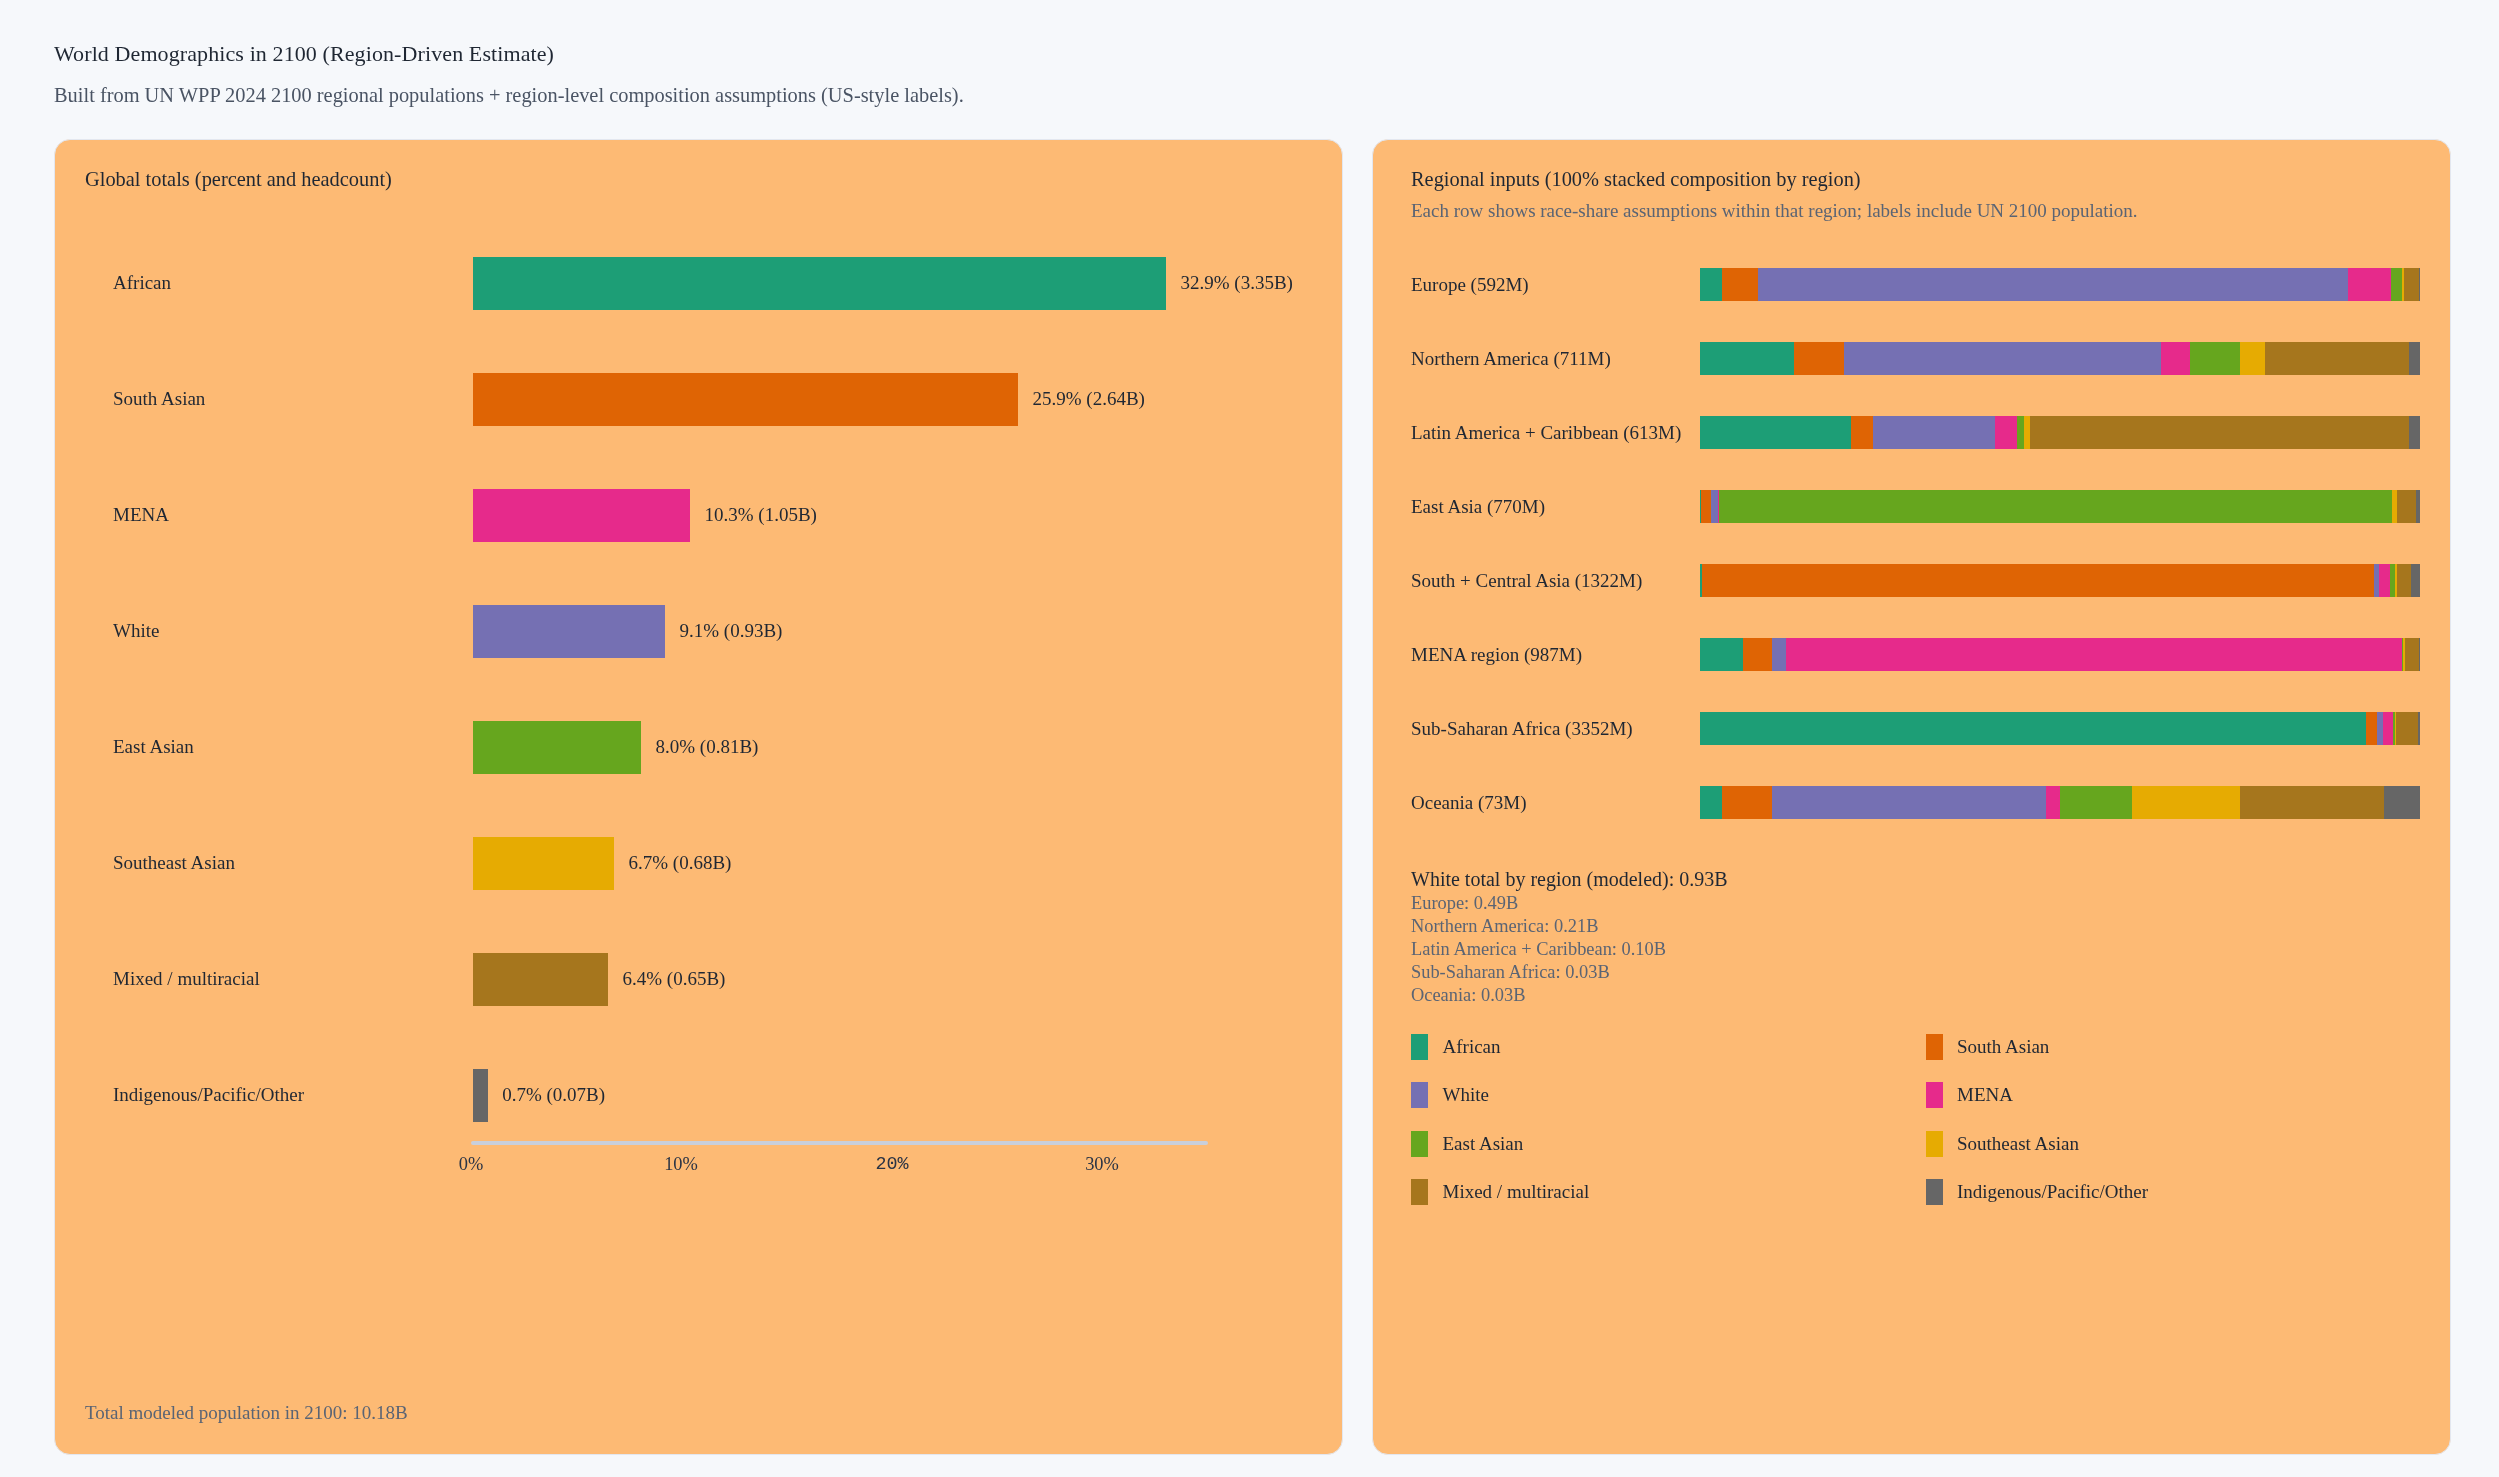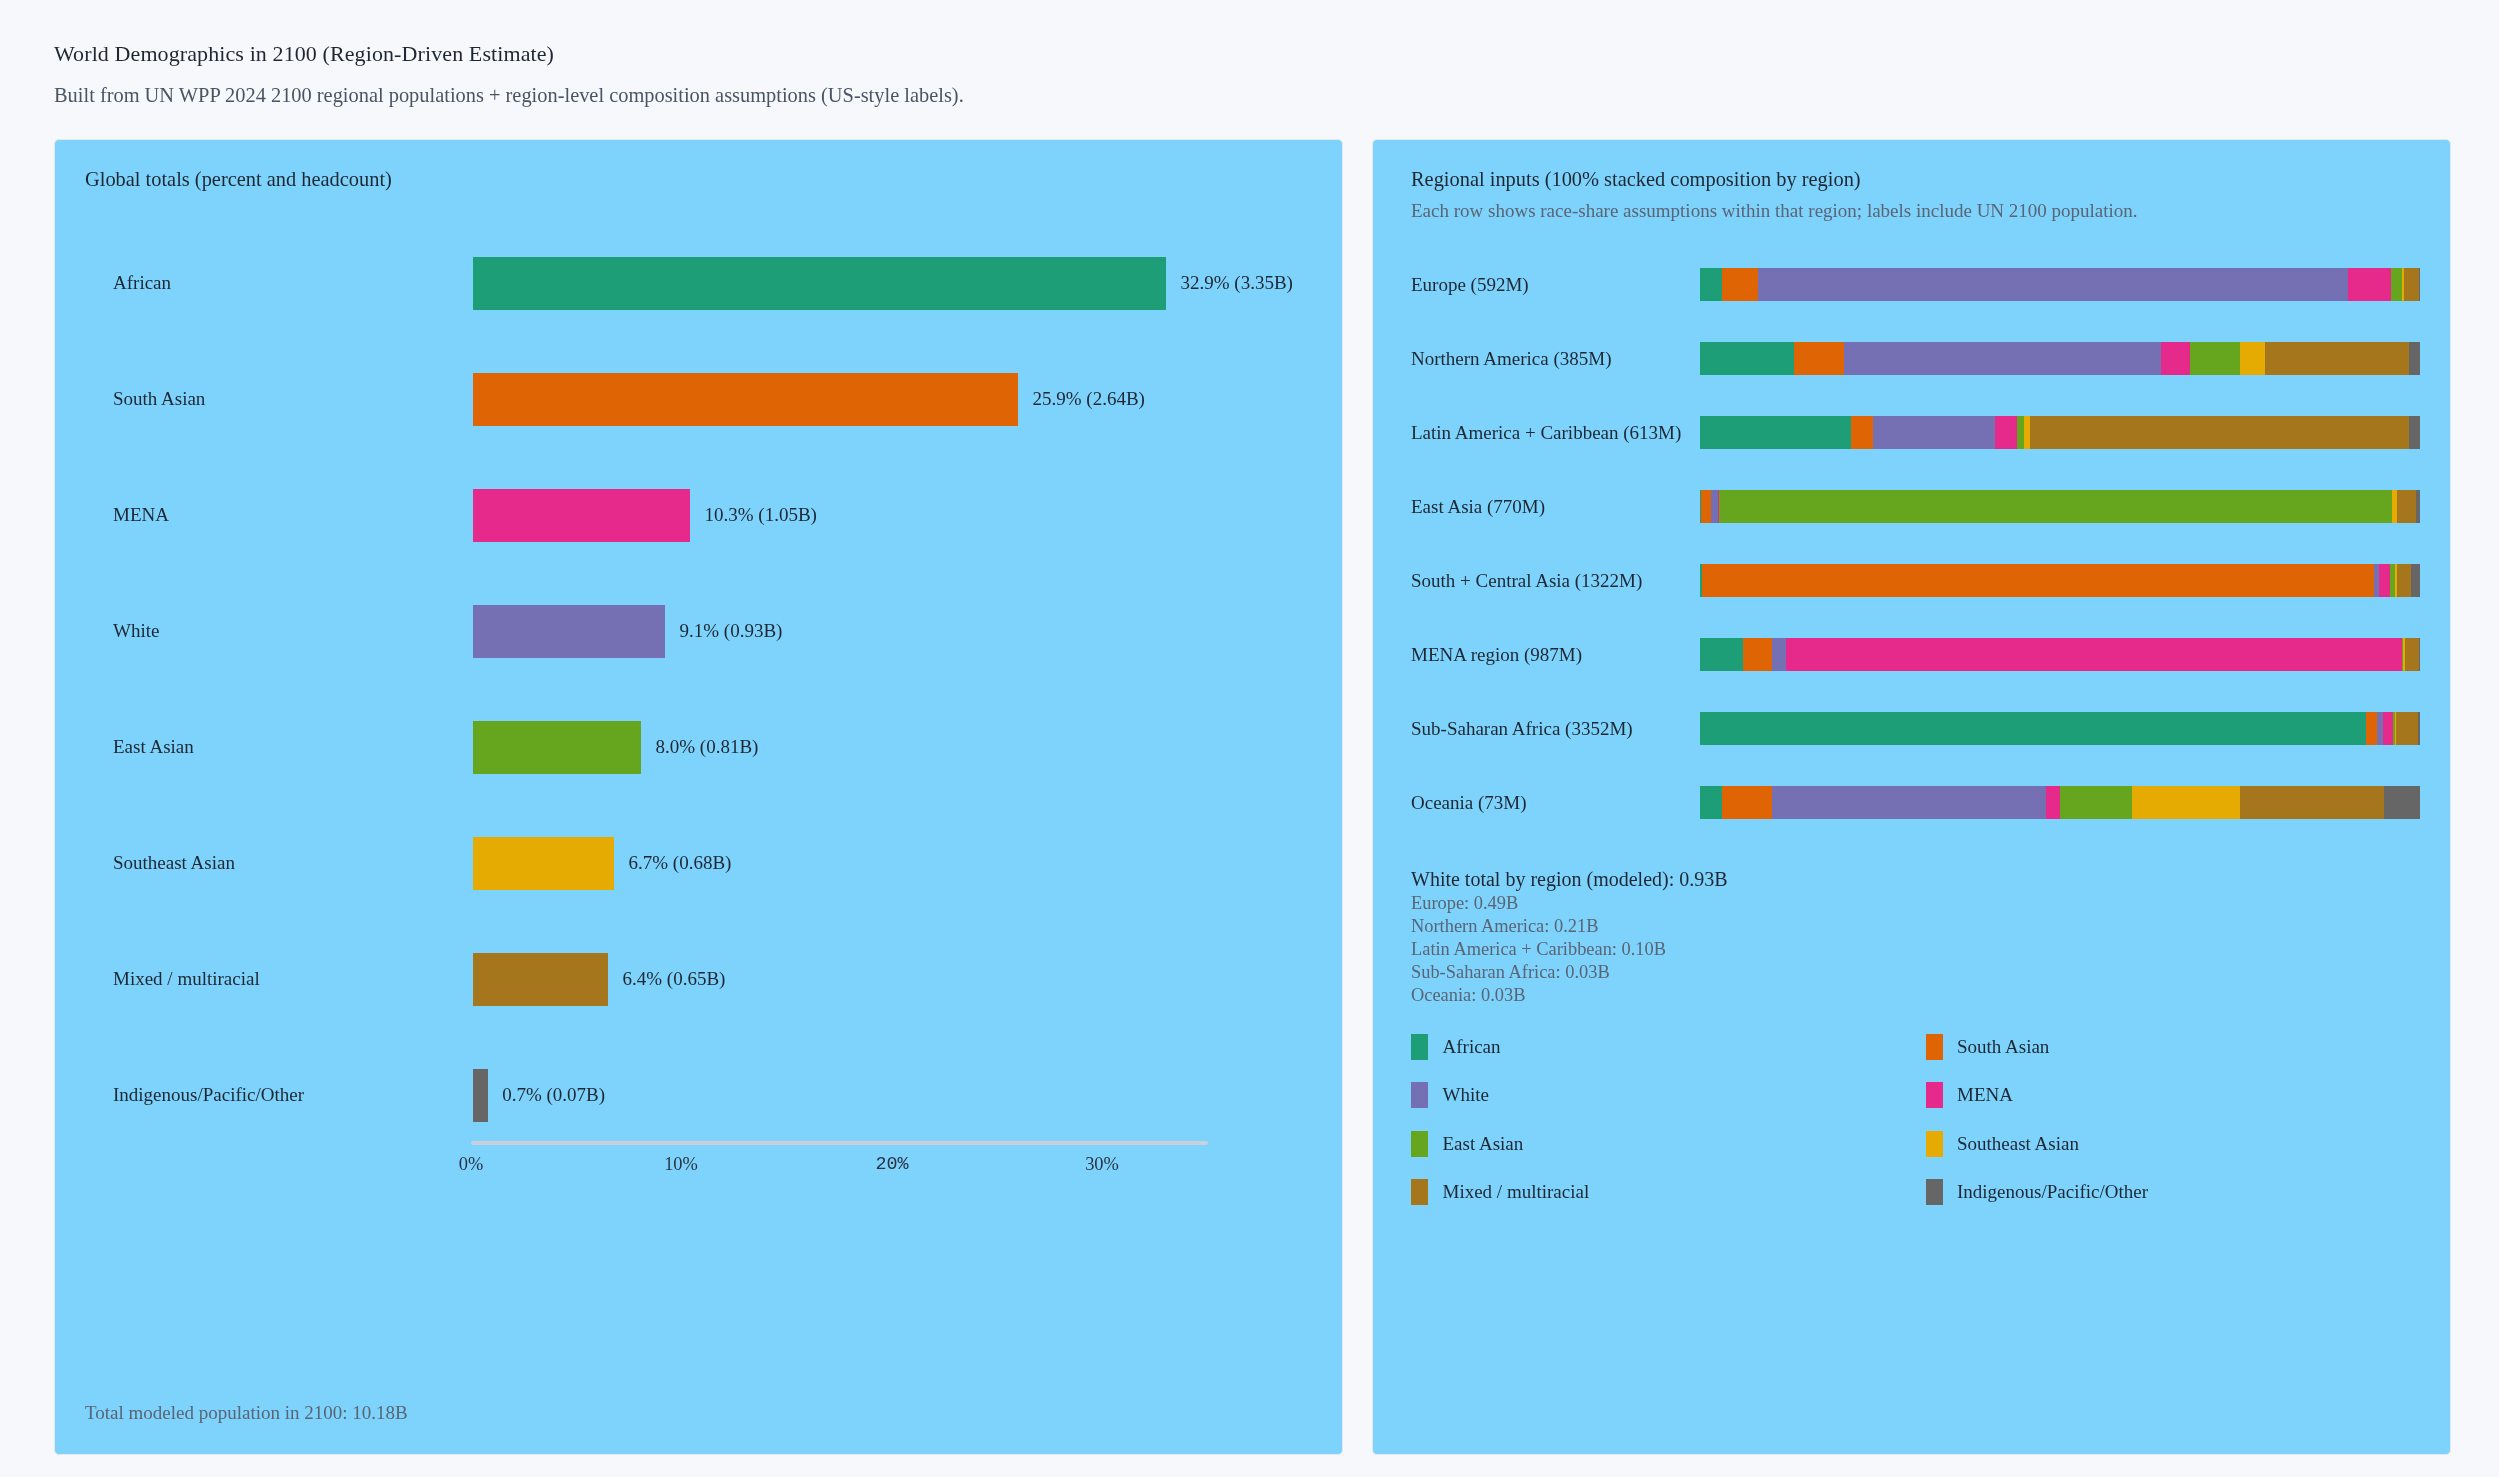--- a/index.html
+++ b/index.html
@@ -10,23 +10,23 @@
     color:#2b3445;
     -webkit-font-smoothing:antialiased;
   }
   .page { padding:41px 47px 0 54px; box-sizing:border-box; }
   .doc-title { font-size:22px; color:#1f2733; letter-spacing:0.1px; }
   .doc-sub { font-size:20.4px; color:#4a5464; margin-top:17px; }
 
   .panels { display:flex; gap:29px; margin-top:32px; align-items:flex-start; }
 
   .card {
-    background:#7dd3fc;
+    background:#fdba74;
     border:0.7px solid #e3e7ef;
-    border-radius:5px;
+    border-radius:16px;
     box-sizing:border-box;
   }
   .card-left  { width:1289px; height:1316px; padding:28px 30px 0 30px; position:relative; }
   .card-right { width:1079px; height:1316px; padding:28px 30px 0 38px; position:relative; }
 
   .card-head { font-size:20.4px; color:#1f2733; }
   .card-head2 { font-size:19px; color:#5a6474; margin-top:8.6px; }
 
   
   .bars { margin-top:34px; position:relative; }
@@ -159,21 +159,21 @@
               <div class="seg" style="width: 5%; background: rgb(223, 100, 4);"></div>
               <div class="seg" style="width: 82%; background: rgb(117, 112, 179);"></div>
               <div class="seg" style="width: 6%; background: rgb(230, 42, 139);"></div>
               <div class="seg" style="width: 1.5%; background: rgb(102, 166, 30);"></div>
               <div class="seg" style="width: 0.3%; background: rgb(230, 171, 2);"></div>
               <div class="seg" style="width: 2%; background: rgb(166, 118, 29);"></div>
               <div class="seg" style="width: 0.2%; background: rgb(102, 102, 102);"></div>
             </div>
           </div>
           <div class="srow">
-            <div class="slabel">Northern America (385M)</div>
+            <div class="slabel">Northern America (711M)</div>
             <div class="sbar">
               <div class="seg" style="width: 13%; background: rgb(29, 158, 118);"></div>
               <div class="seg" style="width: 7%; background: rgb(223, 100, 4);"></div>
               <div class="seg" style="width: 44%; background: rgb(117, 112, 179);"></div>
               <div class="seg" style="width: 4%; background: rgb(230, 42, 139);"></div>
               <div class="seg" style="width: 7%; background: rgb(102, 166, 30);"></div>
               <div class="seg" style="width: 3.5%; background: rgb(230, 171, 2);"></div>
               <div class="seg" style="width: 20%; background: rgb(166, 118, 29);"></div>
               <div class="seg" style="width: 1.5%; background: rgb(102, 102, 102);"></div>
             </div>

